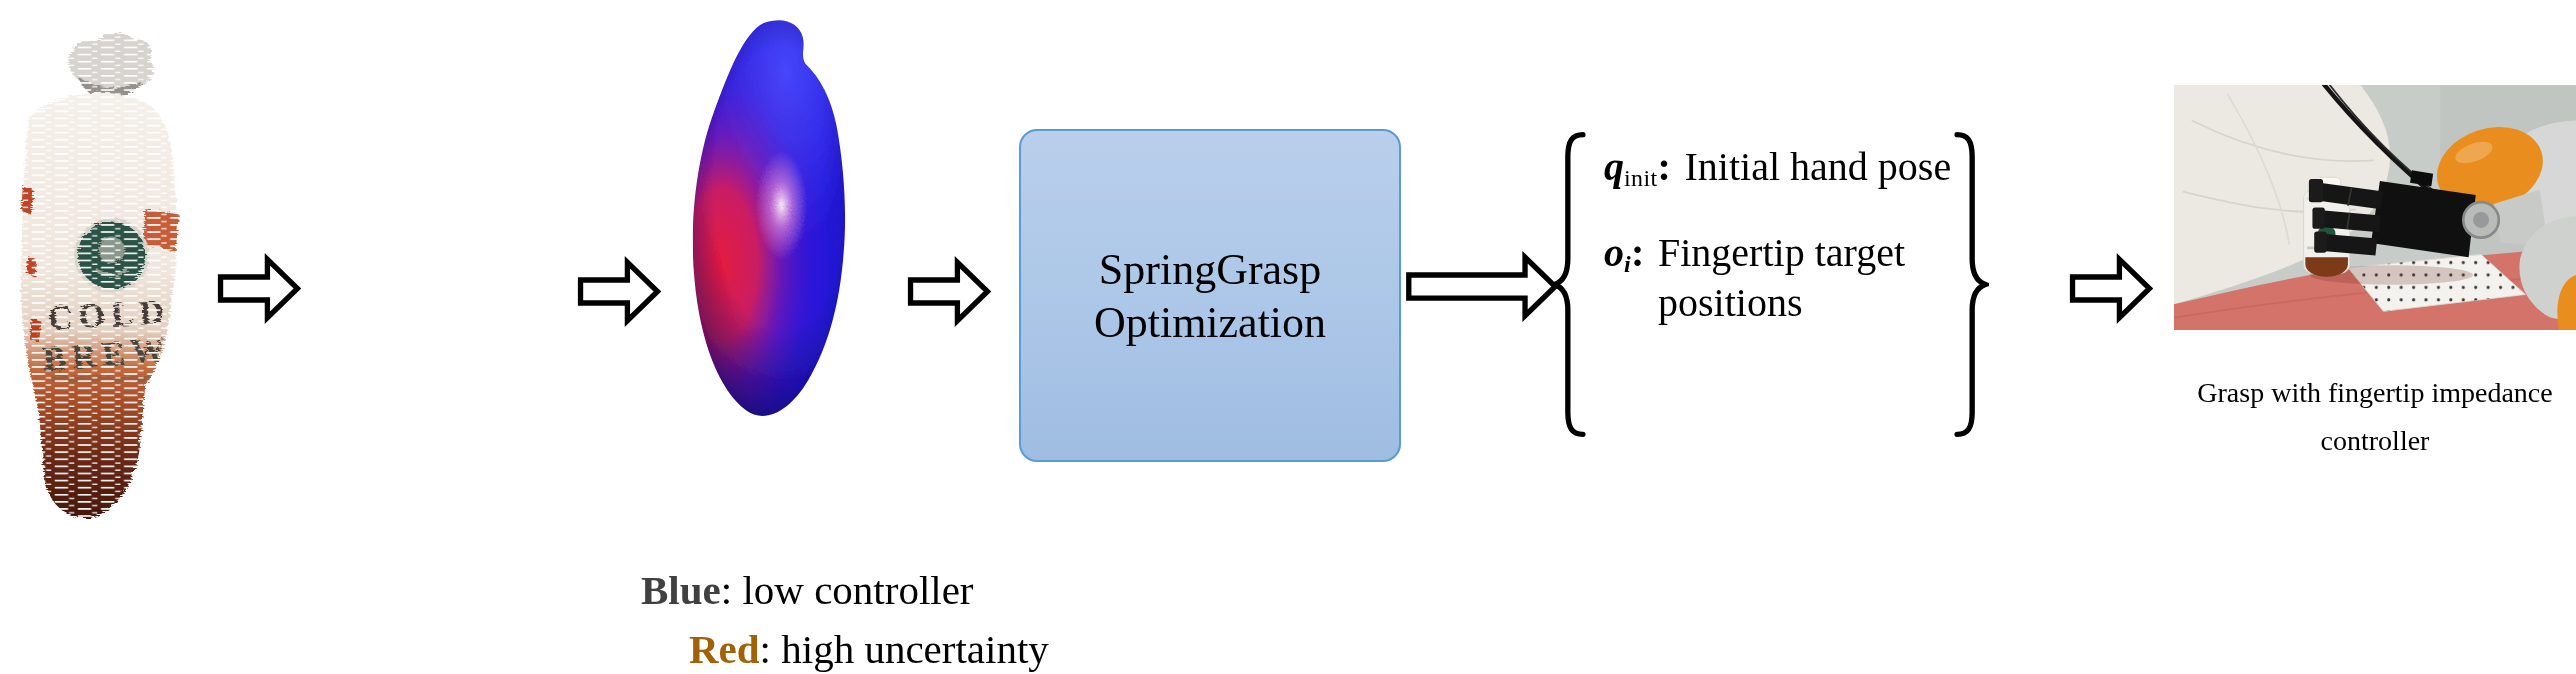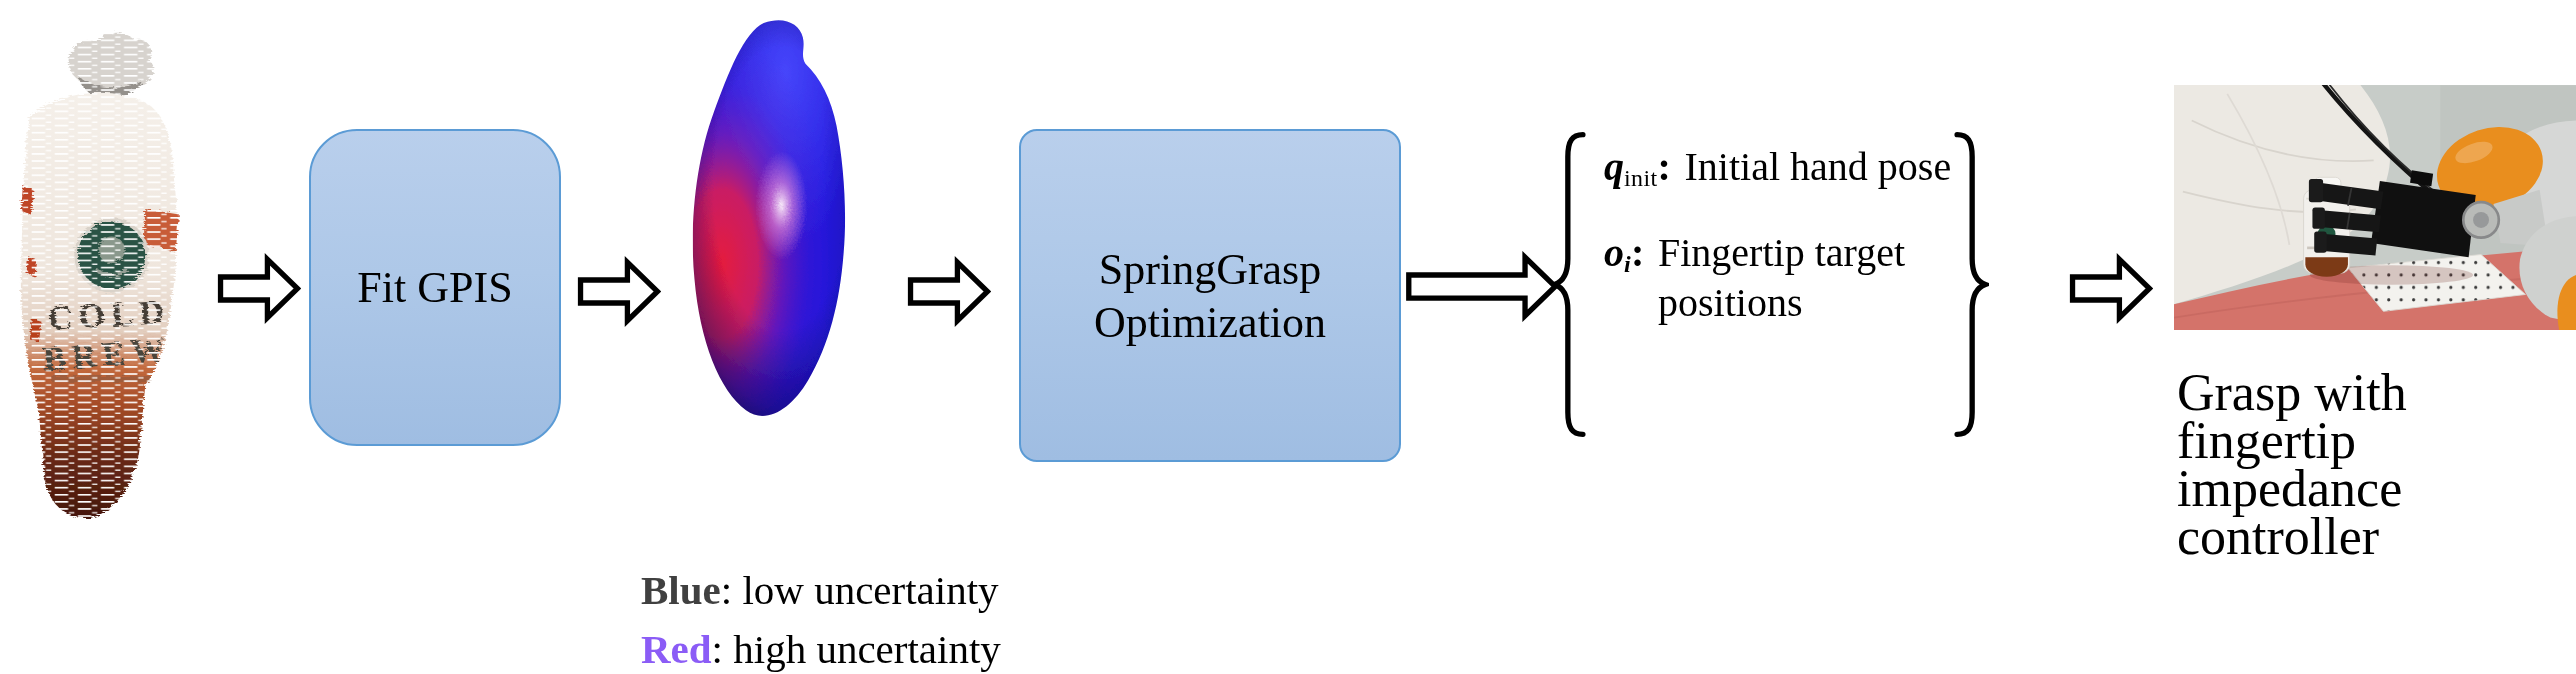--- a/index.html
+++ b/index.html
@@ -48,24 +48,24 @@
   .out-item .desc{display:inline-block;vertical-align:top;}
   .out-item:nth-child(2) .desc{width:293px;}
 
   
   .photo{position:absolute;left:2174px;top:85px;width:402px;height:245px;}
 
   
   .legend{position:absolute;left:641px;top:561px;font-size:41px;line-height:59px;}
   .legend .term{font-weight:700;}
   .legend .term.blue{color:#404040;}
-  .legend .term.red{color:#8b5cf6;}
+  .legend .term.red{color:#a16207;margin-left:48px;}
   .photo-caption{
     position:absolute;left:2177px;top:369px;width:396px;
-    text-align:left;font-size:52px;line-height:48px;
+    text-align:center;font-size:28px;line-height:48px;
   }
 </style>
 </head>
 <body>
 
 <div class="canvas">
 
   <svg class="pointcloud" viewBox="0 0 215 560">
     <defs>
       <linearGradient id="pc-body" x1="0" y1="0" x2="0" y2="1">
@@ -107,23 +107,20 @@
       <text x="118" y="336" font-size="38" font-weight="bold" letter-spacing="7" fill="#443e36" text-anchor="middle" transform="rotate(-3 118 336)">COLD</text>
       <text x="116" y="380" font-size="38" font-weight="bold" letter-spacing="7" fill="#4a443b" text-anchor="middle" transform="rotate(-5 116 380)">BREW</text>
       <rect x="52" y="392" width="112" height="7" fill="#8a5a40" opacity="0.55"></rect>
     </g>
   </svg>
 
   <svg class="flow-arrow" style="left:217px;top:253px" width="84" height="71" viewBox="0 0 95 80">
     <path d="M4,27 H57 V7 L91,40 L57,73 V53 H4 Z" fill="#fff" stroke="#000" stroke-width="6"></path>
   </svg>
 
-  <div class="pbox fitgpis">
-    <span class="boxlabel">Fit GPIS</span>
-  </div>
 
   <svg class="flow-arrow" style="left:577px;top:256px" width="84" height="71" viewBox="0 0 95 80">
     <path d="M4,27 H57 V7 L91,40 L57,73 V53 H4 Z" fill="#fff" stroke="#000" stroke-width="6"></path>
   </svg>
 
   <svg class="gpisblob" viewBox="0 0 224 468">
     <defs>
       <clipPath id="bl-clip">
         <path d="M92,10 C114,2 132,10 136,26 C139,38 133,46 139,56 C156,72 168,96 174,126 C182,168 186,222 182,268 C178,322 166,372 142,412 C122,446 94,462 72,446 C42,424 20,368 14,298 C8,236 16,164 36,110 C52,66 70,20 92,10 Z"></path>
       </clipPath>
@@ -256,20 +253,20 @@
       <rect x="156" y="138" width="14" height="24" rx="3" fill="#1b1b1b"></rect>
       <rect x="158" y="165" width="14" height="24" rx="3" fill="#1b1b1b"></rect>
       <line x1="200" y1="116" x2="196" y2="136" stroke="#343434" stroke-width="2"></line>
       <line x1="198" y1="144" x2="195" y2="162" stroke="#343434" stroke-width="2"></line>
       <circle cx="346" cy="152" r="20" fill="#b9bbb8" stroke="#88898a" stroke-width="3"></circle>
       <circle cx="346" cy="152" r="9" fill="#97999a"></circle>
     </g>
   </svg>
 
   <div class="legend">
-    <div><span class="term blue">Blue</span><span>: low uncertainty</span></div>
+    <div><span class="term blue">Blue</span><span>: low controller</span></div>
     <div><span class="term red">Red</span><span>: high uncertainty</span></div>
   </div>
 
   <div class="photo-caption">Grasp with fingertip impedance controller</div>
 
 </div>
 
 
 </body></html>

